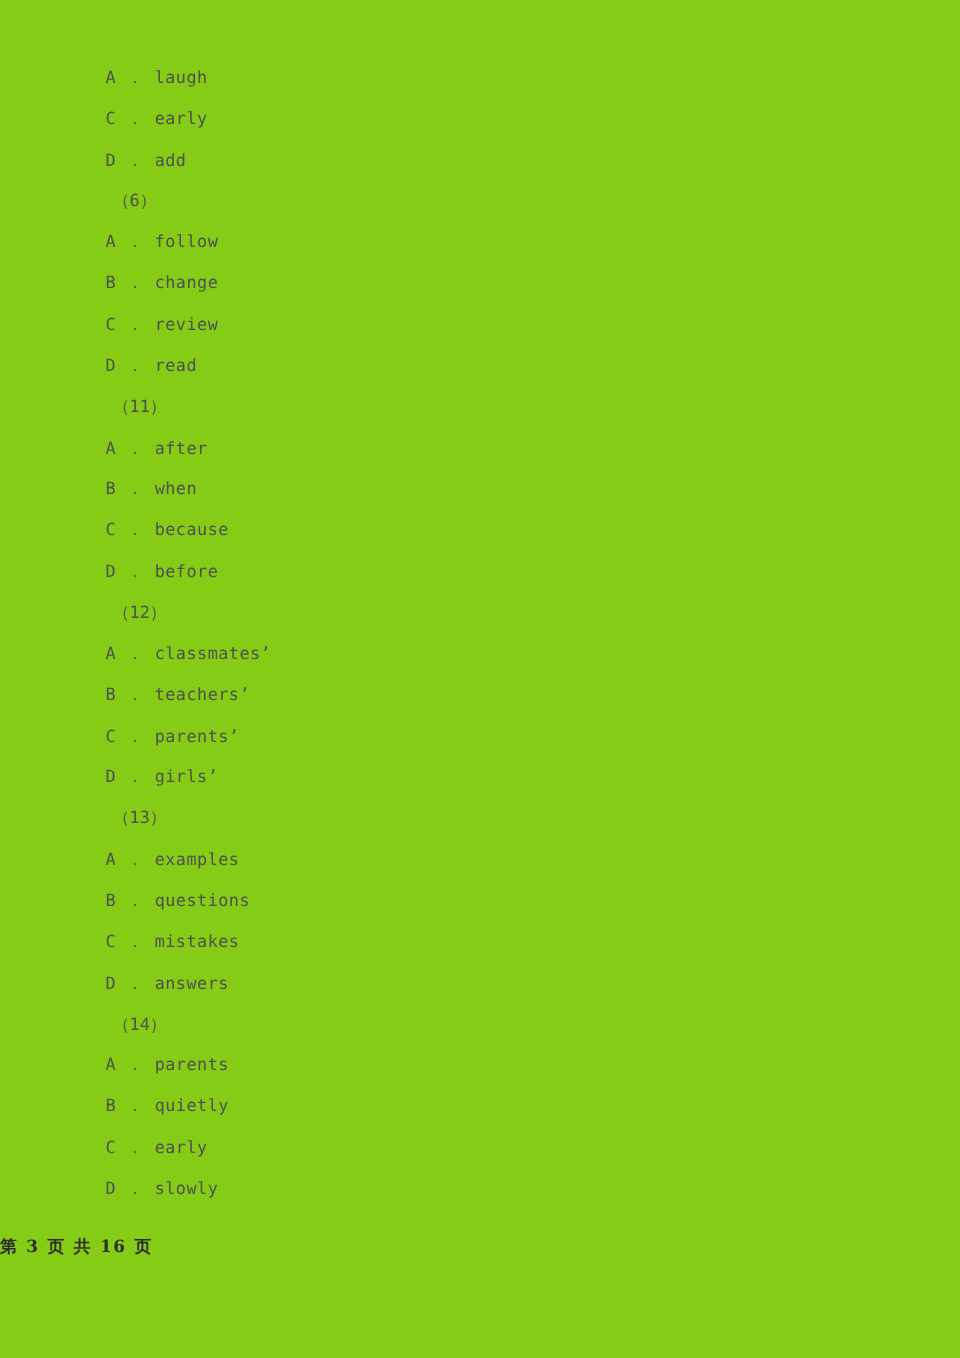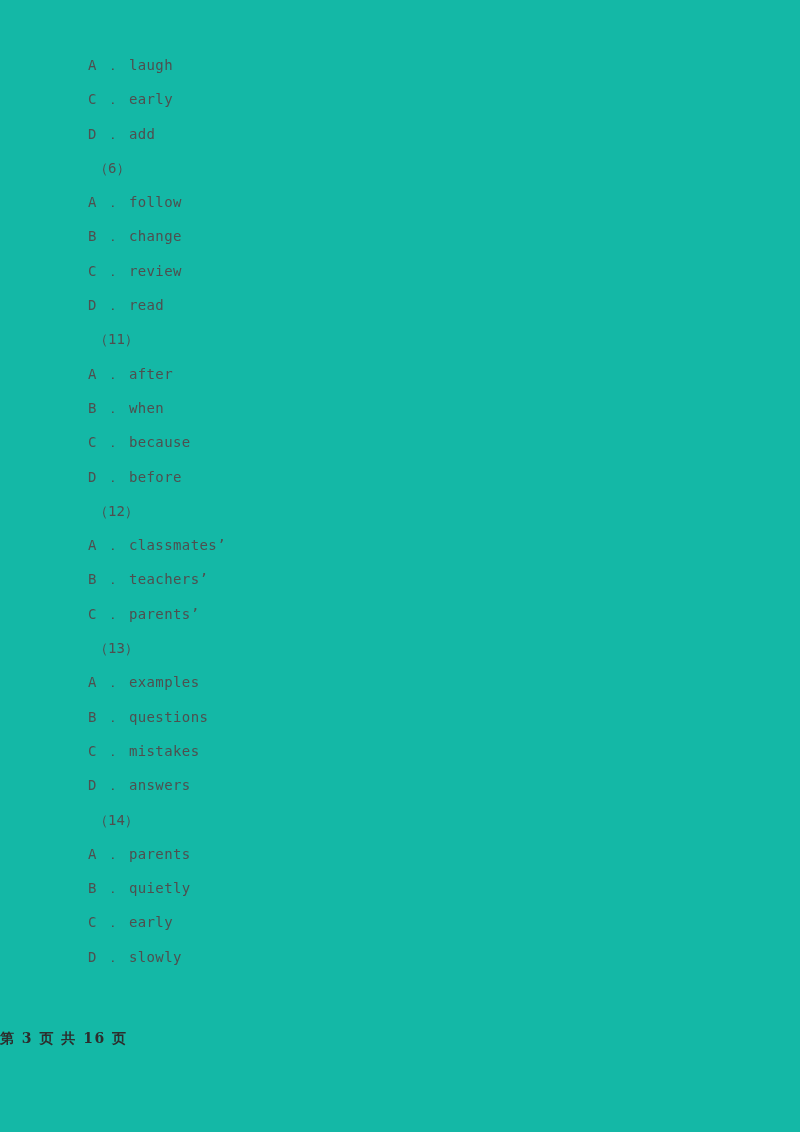--- a/index.html
+++ b/index.html
@@ -13,21 +13,21 @@
     height: 1132px;
     position: relative;
     font-family: "DejaVu Sans Mono", "Liberation Mono", monospace;
     -webkit-font-smoothing: antialiased;
   }
 
   #page {
     position: relative;
     width: 800px;
     height: 1132px;
-    background: #14b8a6;
+    background: #84cc16;
     overflow: hidden;
   }
 
   
   #content {
     position: absolute;
     left: 88px;
     top: 48px;
     width: 620px;
   }
@@ -81,20 +81,21 @@
       <div class="line option">D ． read</div>
       <div class="line qnum">（11）</div>
       <div class="line option">A ． after</div>
       <div class="line option">B ． when</div>
       <div class="line option">C ． because</div>
       <div class="line option">D ． before</div>
       <div class="line qnum">（12）</div>
       <div class="line option">A ． classmates’</div>
       <div class="line option">B ． teachers’</div>
       <div class="line option">C ． parents’</div>
+      <div class="line option">D ． girls’</div>
       <div class="line qnum">（13）</div>
       <div class="line option">A ． examples</div>
       <div class="line option">B ． questions</div>
       <div class="line option">C ． mistakes</div>
       <div class="line option">D ． answers</div>
       <div class="line qnum">（14）</div>
       <div class="line option">A ． parents</div>
       <div class="line option">B ． quietly</div>
       <div class="line option">C ． early</div>
       <div class="line option">D ． slowly</div>

